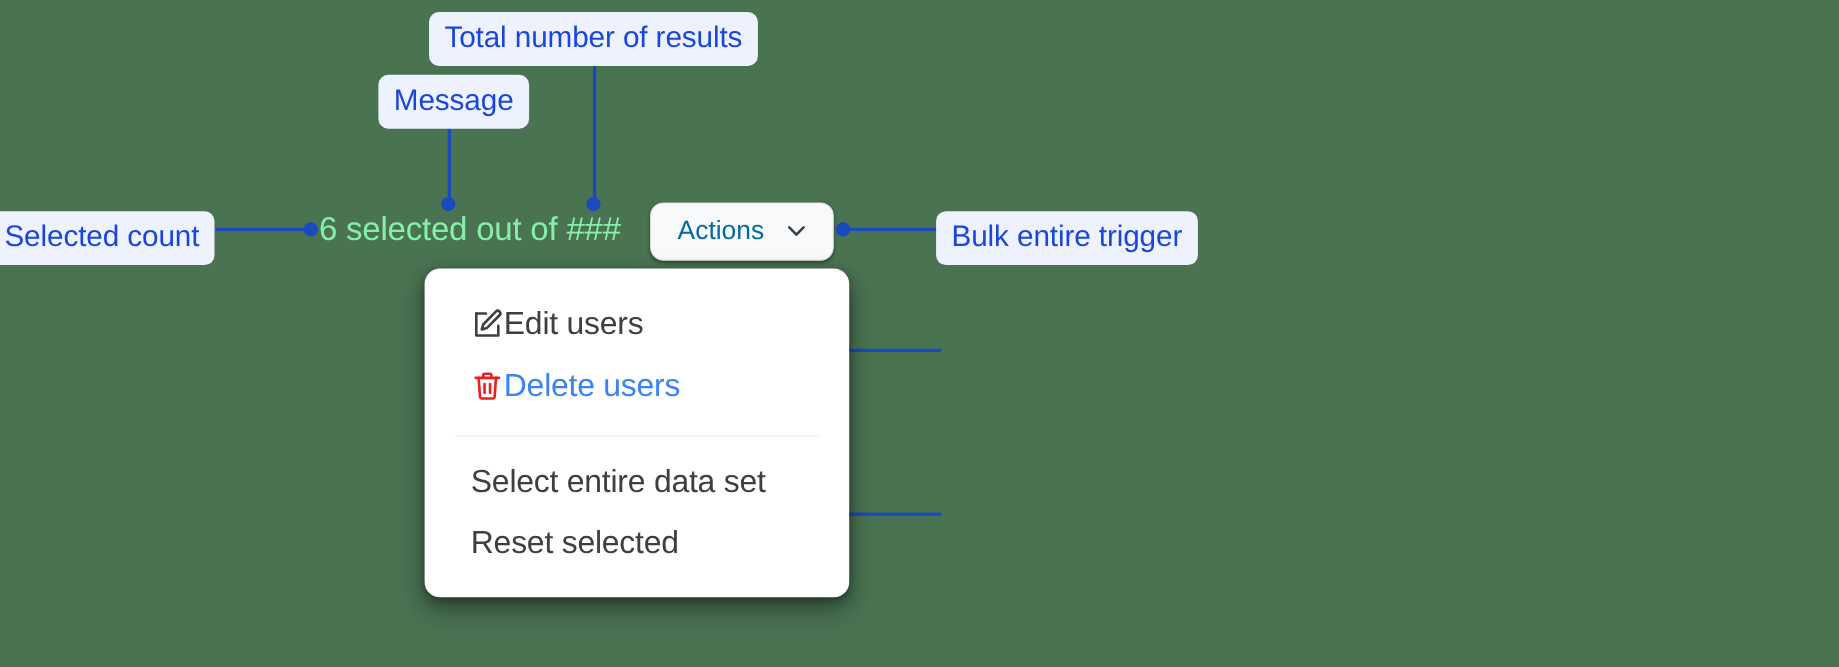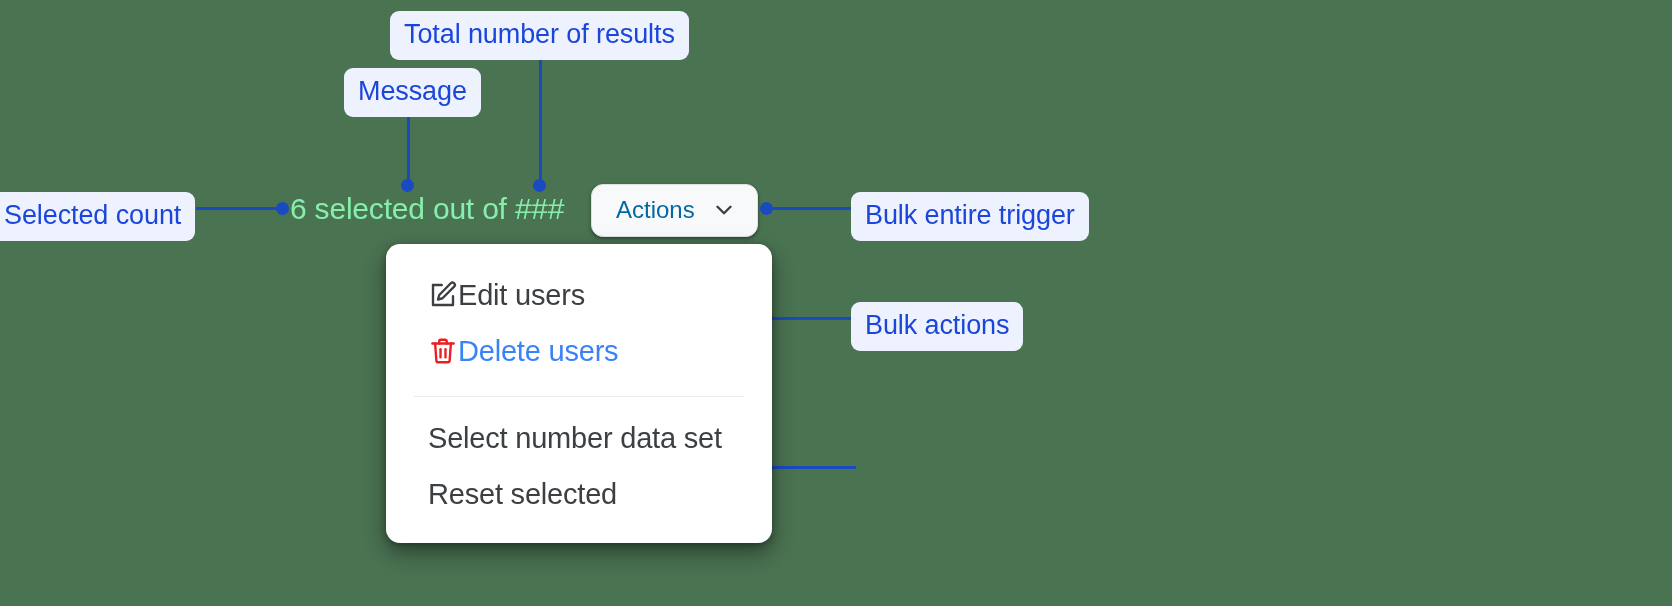--- a/index.html
+++ b/index.html
@@ -136,21 +136,20 @@
   <div class="leader-dot" style="left:760px; top:449px;"></div>
 
   <div class="callout" style="left:390px; top:-1px;">Total number of results</div>
 
   <div class="callout" style="left:344px; top:56px;">Message</div>
 
   <div class="callout" style="left:-10px; top:180px;">Selected count</div>
 
   <div class="callout" style="left:851px; top:180px;">Bulk entire trigger</div>
 
-  <div class="callout" style="left:851px; top:290px;">Bulk actions</div>
 
 
   <div class="status-text" style="left:290px; top:182px;">6 selected out of ###</div>
 
   <div class="actions-btn" style="left:591px; top:172px;">
     <span class="actions-btn-label">Actions</span>
     <span>
       <svg class="chev" width="26" height="26" viewBox="0 0 24 24" fill="none" stroke="#3c4043" stroke-width="2.2" stroke-linecap="round" stroke-linejoin="round">
         <polyline points="6 9 12 15 18 9"></polyline>
       </svg>
@@ -179,21 +178,21 @@
           <path d="M10 10.5v6.5"></path>
           <path d="M14 10.5v6.5"></path>
         </svg>
       </span>
       <span class="menu-item-label">Delete users</span>
     </div>
 
     <div class="menu-divider"></div>
 
     <div class="menu-item plain">
-      <span class="menu-item-label">Select number data set</span>
+      <span class="menu-item-label">Select entire data set</span>
     </div>
 
     <div class="menu-item plain">
       <span class="menu-item-label">Reset selected</span>
     </div>
 
   </div>
 
 </div>
 

